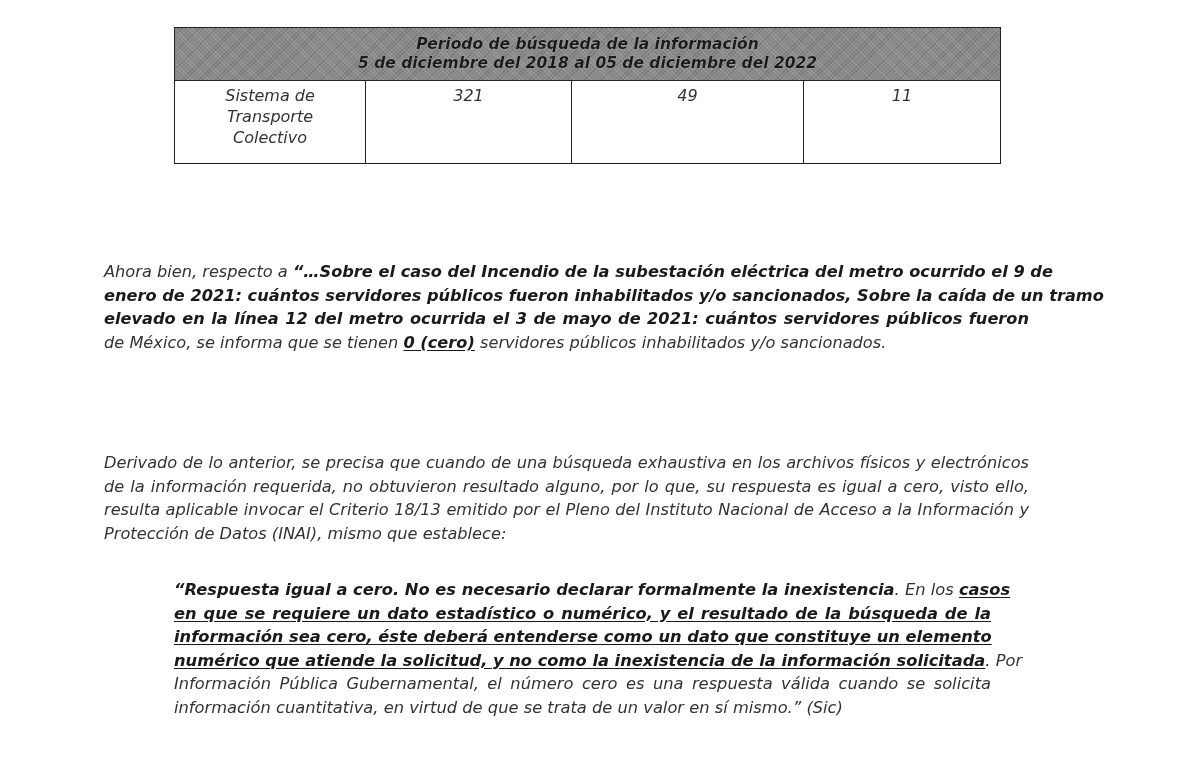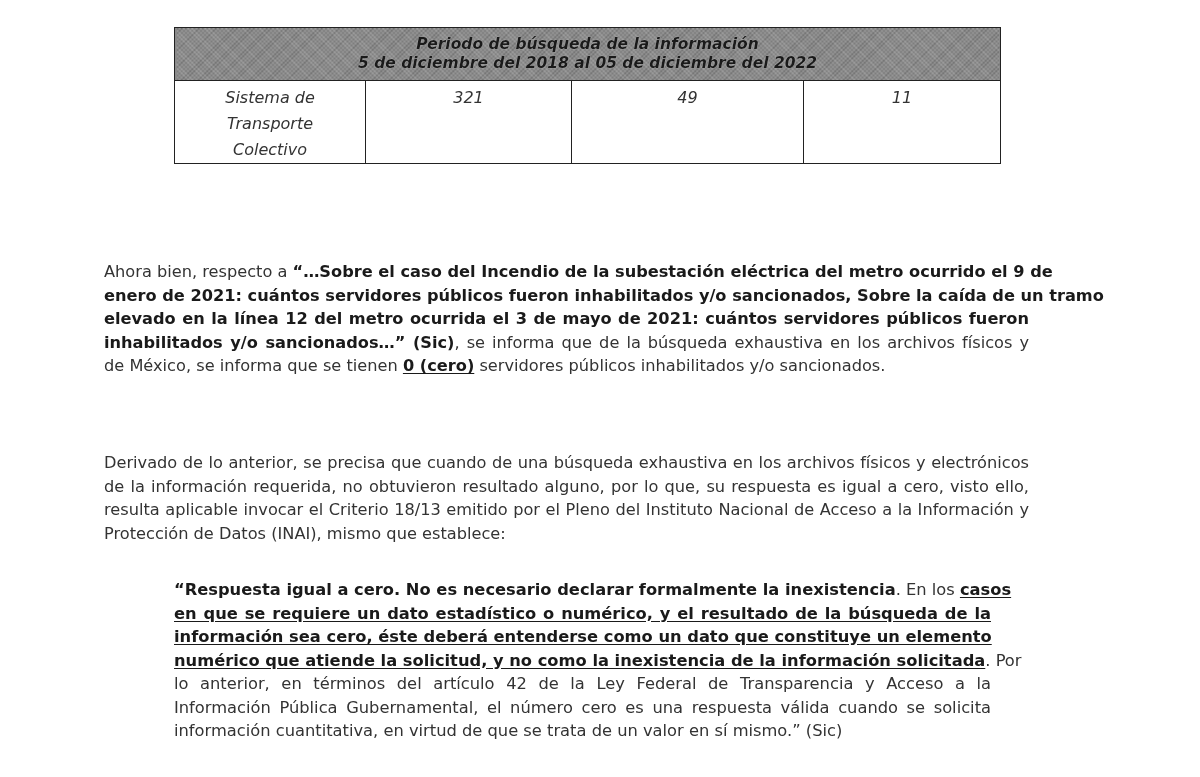--- a/index.html
+++ b/index.html
@@ -19,26 +19,26 @@
   .hdr {
     background-color: #8a8a8a;
     background-image:
       repeating-linear-gradient(45deg, rgba(255,255,255,0.18) 0 1px, transparent 1px 3px),
       repeating-linear-gradient(-45deg, rgba(0,0,0,0.18) 0 1px, transparent 1px 3px);
     color: #1a1a1a; font-weight: bold;
     text-shadow: 0 0 1px #ddd;
   }
   .title-cell { height: 52px; padding-top: 2px; margin-top: 40px; }
   .col-head { height: 74px; vertical-align: top; padding-top: 2px; }
-  .data-row td { height: 78px; vertical-align: top; padding-top: 4px; color: #333; font-weight: normal; font-size: 16px; line-height: 26px; }
+  .data-row td { height: 78px; vertical-align: top; padding-top: 4px; color: #333; font-weight: normal; font-size: 16px; line-height: 21px; }
   .title-line { display: block; }
 
   
   .para {
-    position: absolute; font-size: 16.2px; line-height: 23.5px;
+    position: absolute; font-style: italic; font-size: 16.2px; line-height: 23.5px;
     color: #333; text-align: justify;
   }
   .p1 { left: 104px; top: 260px; width: 925px; }
   .p2 { left: 104px; top: 451px; width: 925px; }
   .quote { left: 174px; top: 578px; width: 817px; font-size: 16.3px; }
   .b { font-weight: bold; color: #1a1a1a; }
   .u { text-decoration: underline; text-underline-offset: 2px; }
   .line { display: block; text-align: justify; text-align-last: justify; white-space: nowrap; }
   .line.last { text-align-last: left; }
 </style>
@@ -67,34 +67,32 @@
       <td>49</td>
       <td>11</td>
     </tr>
   </tbody>
     </table>
 
   <div class="para p1">
     <span class="line"><span>Ahora bien, respecto a </span><span class="b">“…Sobre el caso del Incendio de la subestación eléctrica del metro ocurrido el 9 de</span></span>
     <span class="line b">enero de 2021: cuántos servidores públicos fueron inhabilitados y/o sancionados, Sobre la caída de un tramo</span>
     <span class="line b">elevado en la línea 12 del metro ocurrida el 3 de mayo de 2021: cuántos servidores públicos fueron</span>
-    <span class="line"><span class="b">inhabilitados y/o sancionados…” (Sic)</span><span>, se informa que de la búsqueda exhaustiva en los archivos físicos y</span></span>
     <span class="line last"><span>de México, se informa que se tienen </span><span class="b u">0 (cero)</span><span> servidores públicos inhabilitados y/o sancionados.</span></span>
   </div>
 
   <div class="para p2">
     <span class="line">Derivado de lo anterior, se precisa que cuando de una búsqueda exhaustiva en los archivos físicos y electrónicos</span>
     <span class="line">de la información requerida, no obtuvieron resultado alguno, por lo que, su respuesta es igual a cero, visto ello,</span>
     <span class="line">resulta aplicable invocar el Criterio 18/13 emitido por el Pleno del Instituto Nacional de Acceso a la Información y</span>
     <span class="line last">Protección de Datos (INAI), mismo que establece:</span>
   </div>
 
   <div class="para quote">
     <span class="line"><span class="b">“Respuesta igual a cero.  No es necesario declarar formalmente la inexistencia</span><span>. En los </span><span class="b u">casos</span></span>
     <span class="line b u">en que se requiere un dato estadístico o numérico, y el resultado de la búsqueda de la</span>
     <span class="line b u">información sea cero, éste deberá entenderse como un dato que constituye un elemento</span>
     <span class="line"><span class="b u">numérico que atiende la solicitud, y no como la inexistencia de la información solicitada</span><span>. Por</span></span>
-    <span class="line">lo anterior, en términos del artículo 42 de la Ley Federal de Transparencia y Acceso a la</span>
     <span class="line">Información Pública Gubernamental, el número cero es una respuesta válida cuando se solicita</span>
     <span class="line last">información cuantitativa, en virtud de que se trata de un valor en sí mismo.” (Sic)</span>
   </div>
 
 </div>
 
 </body></html>

